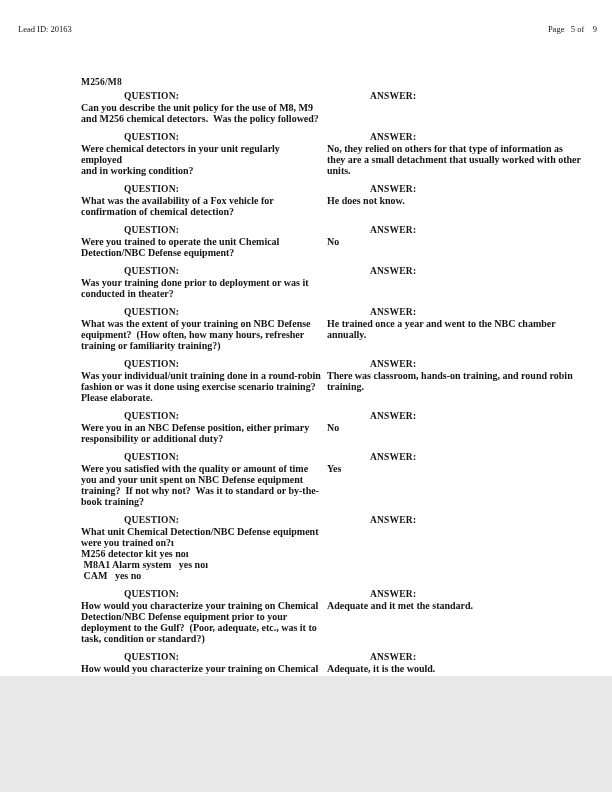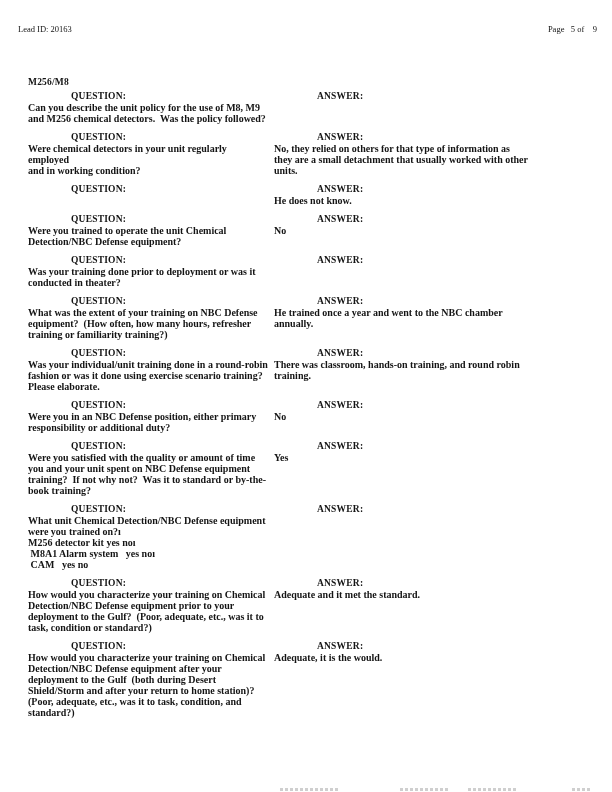--- a/index.html
+++ b/index.html
@@ -1,34 +1,34 @@
 <!DOCTYPE html>
 <html><head>
 <meta charset="utf-8">
 <style>
   html, body { margin: 0; padding: 0; background: #e8e8e8; }
   .page {
     position: relative;
     width: 612px;
-    height: 792px;
+    height: 676px;
     background: #ffffff;
     font-family: "Liberation Serif", serif;
     color: #141414;
     overflow: hidden;
     margin: 0 auto;
   }
   .header {
     display: flex;
     justify-content: space-between;
     padding: 24px 15px 0 18px;
     font-size: 8.5px;
     white-space: pre;
   }
   .content {
-    padding: 43px 50px 0 28px;
+    padding: 43px 50px 0 81px;
   }
   .title {
     font-weight: bold;
     font-size: 9.5px;
     margin-bottom: 4px;
     letter-spacing: 0.2px;
   }
   .qa-row {
     display: flex;
     align-items: flex-start;
@@ -100,20 +100,22 @@
         <div class="label">ANSWER:</div>
         <div class="text">No, they relied on others for that type of information as
 they are a small detachment that usually worked with other
 units.</div>
       </div>
     </div>
 
     <div class="qa-row">
       <div class="q-col">
         <div class="label">QUESTION:</div>
+        <div class="text">What was the availability of a Fox vehicle for
+confirmation of chemical detection?</div>
       </div>
       <div class="a-col">
         <div class="label">ANSWER:</div>
         <div class="text">He does not know.</div>
       </div>
     </div>
 
     <div class="qa-row">
       <div class="q-col">
         <div class="label">QUESTION:</div>

